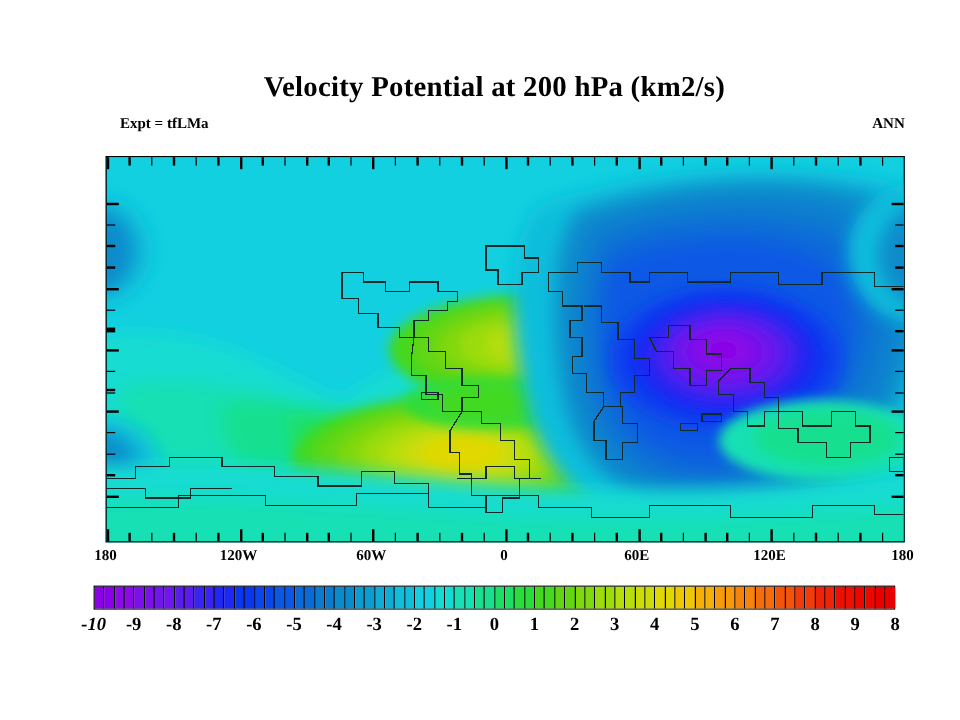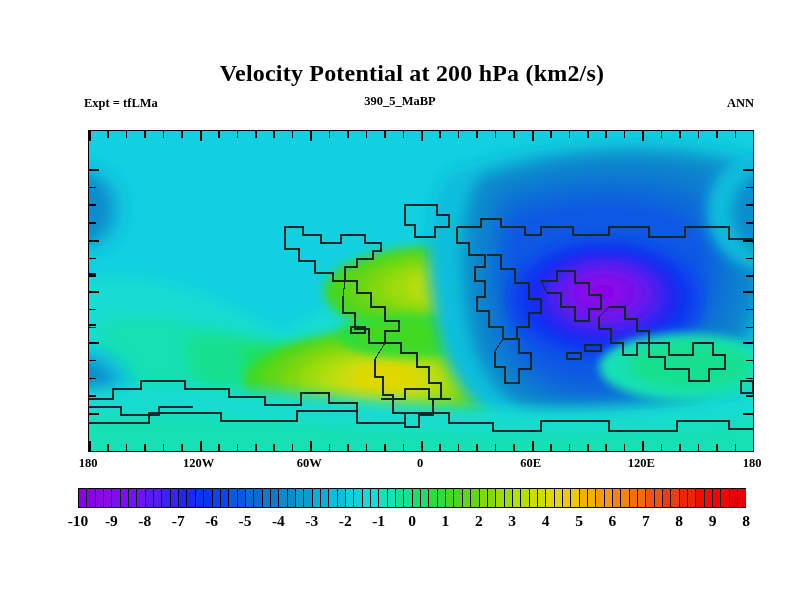--- a/index.html
+++ b/index.html
@@ -4,21 +4,21 @@
 <title>Velocity Potential at 200 hPa</title>
 <style>
   html,body{margin:0;padding:0;background:#ffffff;}
   body{width:800px;height:600px;overflow:hidden;
        font-family:"Liberation Serif","DejaVu Serif",serif;color:#000;}
   #page{position:relative;width:800px;height:600px;background:#fff;}
 
   .ttl{position:absolute;left:12px;width:800px;text-align:center;
        font-size:24px;font-weight:700;letter-spacing:.2px;}
   .hdr{position:absolute;font-size:12.5px;font-weight:700;}
-  #expt{left:84px;top:96px;}
+  #expt{left:100px;top:96px;}
   #center-id{left:0;width:800px;text-align:center;top:94px;}
   #ann{right:46px;top:96px;}
 
   
   #plot{position:absolute;left:88px;top:130px;width:664px;height:320px;
         border:1.5px solid #000;box-sizing:content-box;overflow:hidden;
         background:#12d4e0;}
   #field{position:absolute;inset:0;}
   #field svg{display:block;width:100%;height:100%;}
 
@@ -42,21 +42,20 @@
         transform:translateX(-50%);}
 </style>
 </head>
 <body>
 
 <div id="page">
 
   <div class="ttl" style="top:60px">Velocity Potential at 200 hPa (km2/s)</div>
 
   <div class="hdr" id="expt">Expt = tfLMa</div>
-  <div class="hdr" id="center-id">390_5_MaBP</div>
   <div class="hdr" id="ann">ANN</div>
 
   <div id="plot">
     <div id="field">
       <svg viewBox="0 0 664 320" preserveAspectRatio="none">
         <defs>
 
           <filter id="sm" x="-25%" y="-25%" width="150%" height="150%">
             <feGaussianBlur stdDeviation="7"></feGaussianBlur>
           </filter>
@@ -441,21 +440,21 @@
       <div style="background: rgb(238, 36, 8);"></div>
       <div style="background: rgb(238, 36, 8);"></div>
       <div style="background: rgb(236, 16, 4);"></div>
       <div style="background: rgb(236, 16, 4);"></div>
       <div style="background: rgb(234, 8, 0);"></div>
       <div style="background: rgb(234, 8, 0);"></div>
       <div style="background: rgb(232, 0, 0);"></div>
       <div style="background: rgb(232, 0, 0);"></div>
     </div>
   <div id="clabels">
-      <div class="clab" style="left: 78px;">-10</div>
+      <div class="clab" style="left: 78px; font-style: italic;">-10</div>
       <div class="clab" style="left: 111.4px;">-9</div>
       <div class="clab" style="left: 144.8px;">-8</div>
       <div class="clab" style="left: 178.2px;">-7</div>
       <div class="clab" style="left: 211.6px;">-6</div>
       <div class="clab" style="left: 245px;">-5</div>
       <div class="clab" style="left: 278.4px;">-4</div>
       <div class="clab" style="left: 311.8px;">-3</div>
       <div class="clab" style="left: 345.2px;">-2</div>
       <div class="clab" style="left: 378.6px;">-1</div>
       <div class="clab" style="left: 412px;">0</div>

